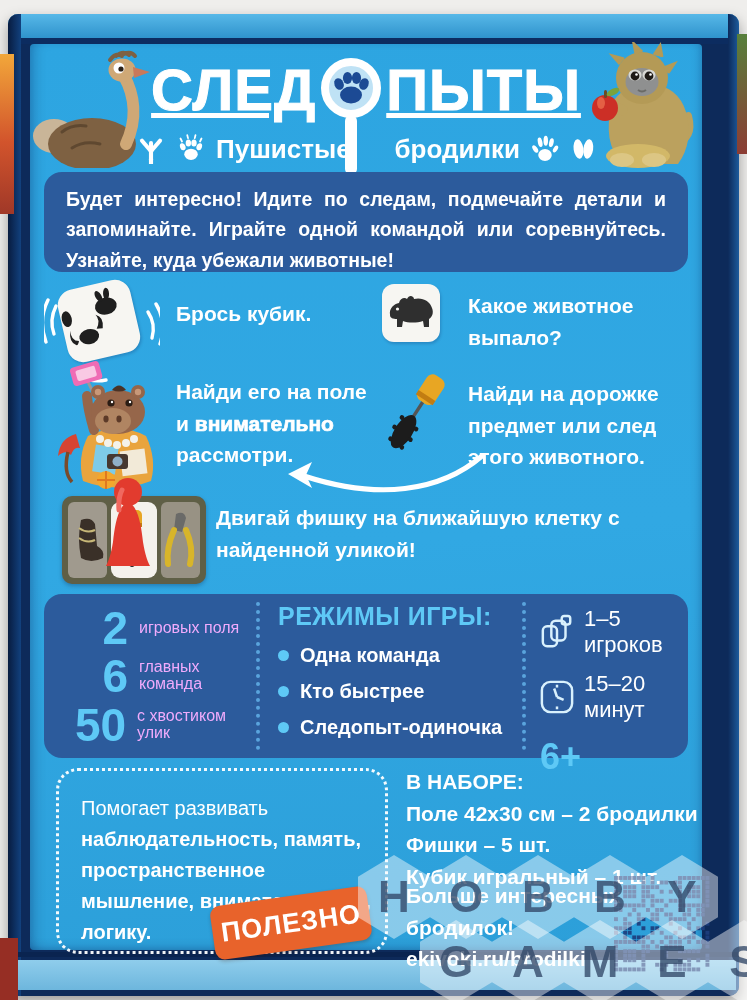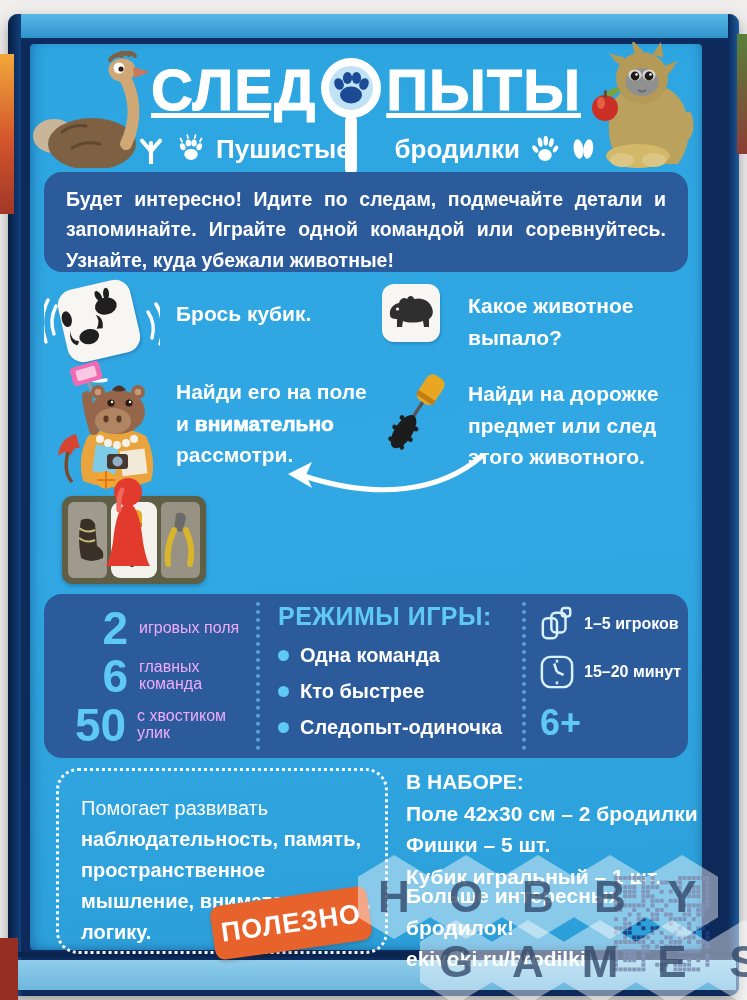--- a/index.html
+++ b/index.html
@@ -29,21 +29,21 @@
   .intro-text{font-size:19.5px;line-height:1.56;font-weight:700;color:#fff;text-align:justify;text-align-last:left;}
   .step-txt{font-size:21px;line-height:1.5;font-weight:700;color:#fff;}
   .tile{background:#f7f6f2;border-radius:12px;box-shadow:1px 2px 3px rgba(0,0,60,.18);}
   .num{font-size:46px;font-weight:700;color:#5ec9f6;line-height:1;}
   .stat-label{font-size:16px;font-weight:400;color:#f0abfc;line-height:1.05;}
   .modes-title{font-size:25px;font-weight:700;color:#5ec9f6;letter-spacing:.5px;}
   .mode-item{display:flex;align-items:center;margin-top:13px;}
   .mode-dot{width:11px;height:11px;border-radius:50%;background:#5ec9f6;margin-right:11px;flex:0 0 auto;}
   .mode-txt{font-size:20px;font-weight:700;color:#fff;}
   .meta-row{display:flex;align-items:center;margin-bottom:13px;}
-  .meta-txt{font-size:16px;font-weight:700;color:#fff;margin-left:10px;}
+  .meta-txt{font-size:22px;font-weight:400;color:#fff;margin-left:10px;}
   .age{font-size:36px;font-weight:700;color:#5ec9f6;}
   .benefits{border:3px dotted rgba(255,255,255,.95);border-radius:22px;}
   .benefit-txt{font-size:20px;line-height:1.55;color:#fff;}
   .badge{background:#e8632b;border-radius:10px;display:flex;align-items:center;justify-content:center;
          font-size:27px;font-weight:700;color:#fff;letter-spacing:1px;transform:rotate(-8deg);
          box-shadow:0 2px 4px rgba(60,20,0,.25);}
   .kit-txt{font-size:21px;line-height:1.5;font-weight:700;color:#fff;}
   .hex{position:absolute;width:72px;height:84px;z-index:40;
        clip-path:polygon(50% 0,100% 26%,100% 74%,50% 100%,0 74%,0 26%);
        background:rgba(255,255,255,.44);
@@ -304,20 +304,21 @@
         </svg>
       </div>
     </div>
     <div class="abs" style="left:70px;top:432px;z-index:2;">
       <svg width="56" height="96" viewBox="0 0 56 96">
         <circle cx="28" cy="16" r="14" fill="#e23b2e"></circle>
         <path d="M28,26 C18,30 15,48 13,66 C11,78 9,84 6,90 L50,90 C47,84 45,78 43,66 C41,48 38,30 28,26 Z" fill="#e23b2e"></path>
         <path d="M22,14 q-4,8 -3,20" stroke="#f0685f" stroke-width="5" fill="none" stroke-linecap="round"></path>
       </svg>
     </div>
+    <div class="abs step-txt" style="left:186px;top:458px;width:450px;">Двигай фишку на ближайшую клетку с найденной уликой!</div>
 
     <div class="abs panel" style="left:14px;top:550px;width:644px;height:164px;">
 
       <div class="abs" style="left:10px;top:10px;width:200px;">
         <div style="display:flex;align-items:center;height:48px;">
           <div class="num" style="width:74px;text-align:right;">2</div>
           <div class="stat-label" style="margin-left:11px;">игровых поля</div>
         </div>
         <div style="display:flex;align-items:center;height:48px;">
           <div class="num" style="width:74px;text-align:right;">6</div>

